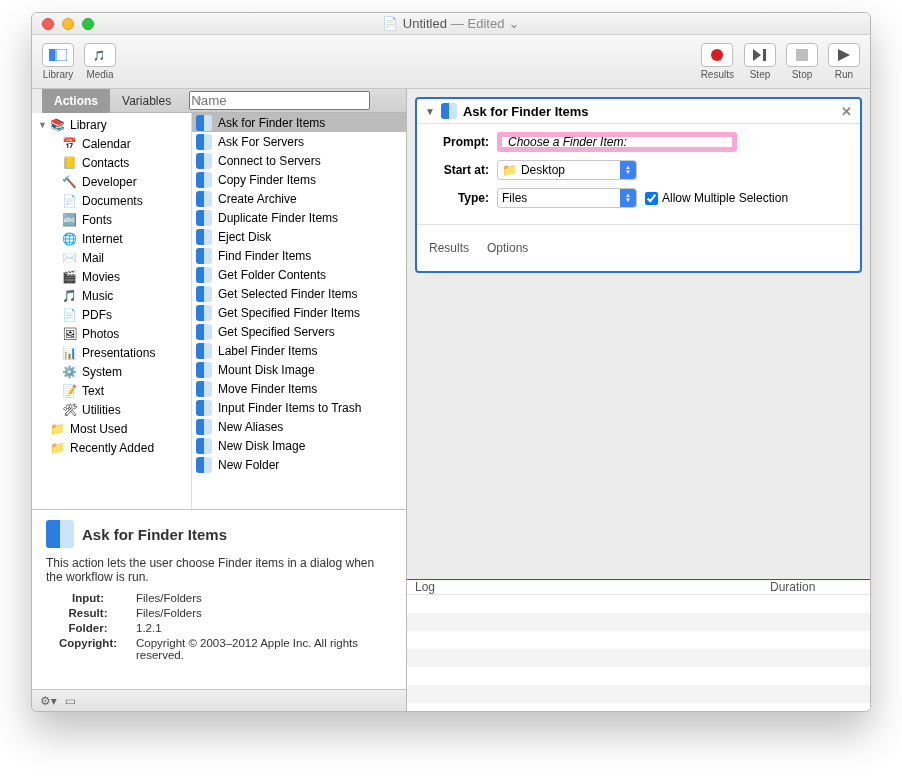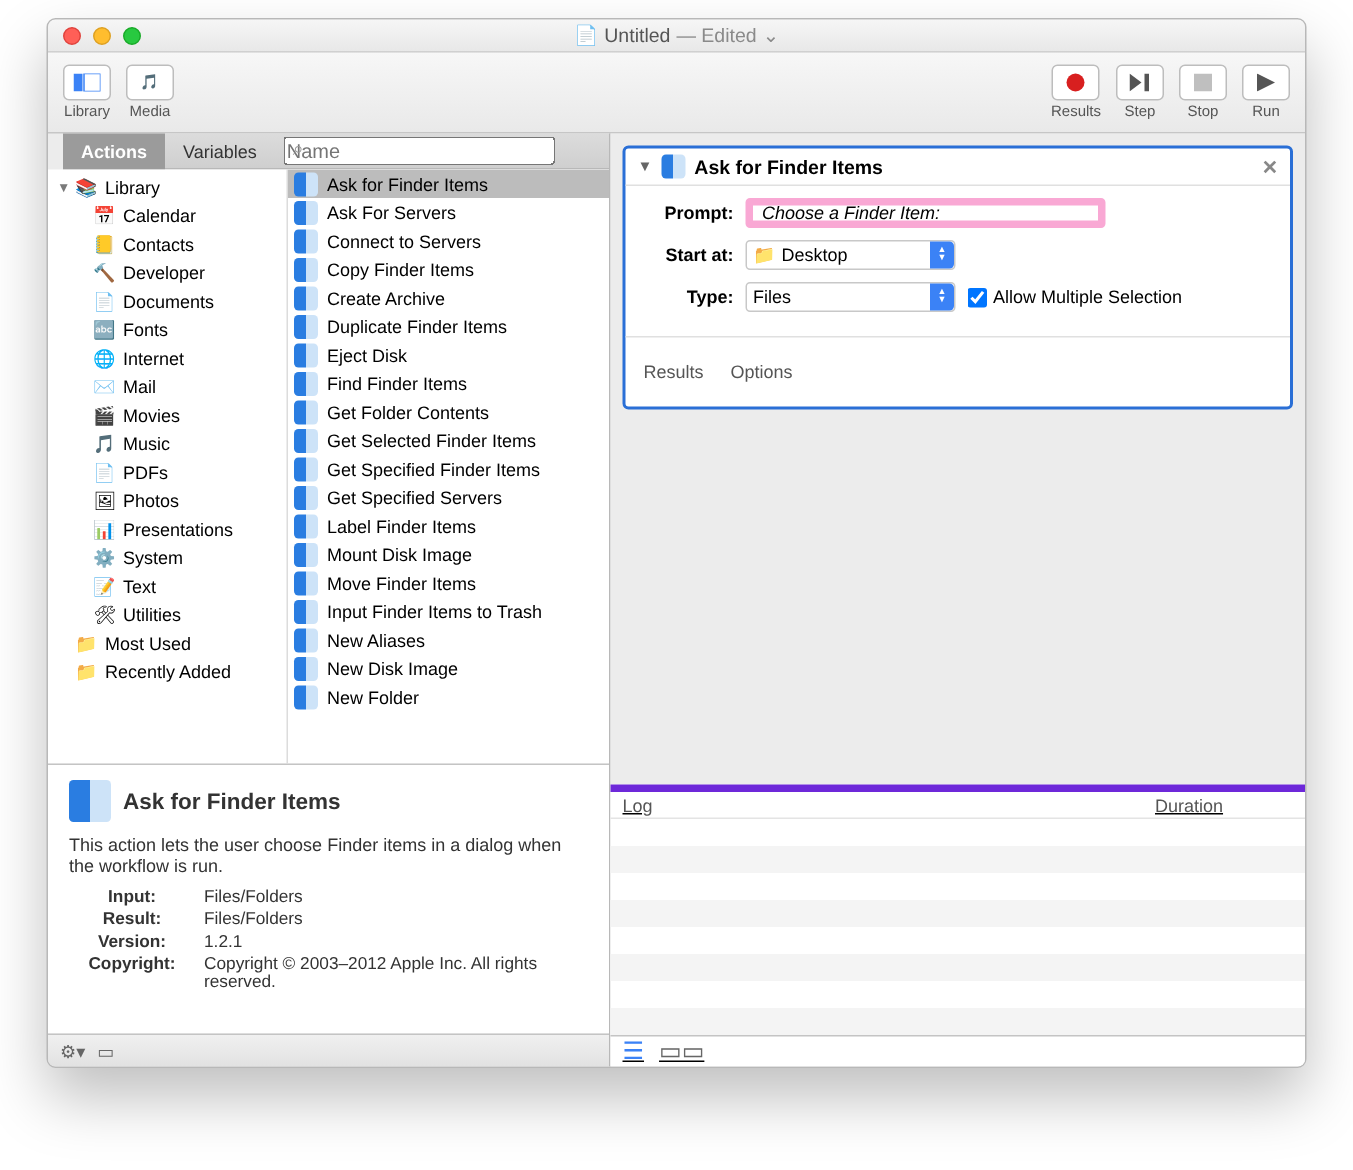--- a/index.html
+++ b/index.html
@@ -58,21 +58,21 @@
 .ac-hdr { display: flex; align-items: center; padding: 4px 8px; gap: 6px; font-weight: 600; font-size: 13px; border-bottom: 1px solid #e0e0e0; }
 .ac-hdr .close { margin-left: auto; color: #888; cursor: pointer; }
 .ac-body { padding: 8px 12px; }
 .ac-row { display: flex; align-items: center; margin-bottom: 8px; gap: 8px; }
 .ac-row .lbl { width: 60px; text-align: right; font-weight: bold; }
 .ac-row input[type=text] { flex: 0 0 240px; border: 5px solid #f9a8d4; border-radius: 3px; height: 20px; padding: 0 6px; font-size: 12px; font-style: italic; }
 .select { display: flex; align-items: center; background: #fff; border: 1px solid #c8c8c8; border-radius: 3px; height: 20px; font-size: 12px; padding: 0 0 0 4px; }
 .select .sel-btn { width: 16px; height: 18px; background: #3b82f6; border-radius: 0 3px 3px 0; margin-left: auto; display: flex; flex-direction: column; align-items: center; justify-content: center; color: #fff; font-size: 6px; line-height: 5px; }
 .ac-footer { border-top: 1px solid #e0e0e0; padding: 16px 12px; display: flex; gap: 18px; font-size: 12px; font-weight: 400; color: #555; }
 
-.log-panel { height: 188px; background: #fff; border-top: 5px solid #6d28d9; display: flex; flex-direction: column; text-decoration: underline; }
+.log-panel { height: 132px; background: #fff; border-top: 1px solid #6d28d9; display: flex; flex-direction: column; }
 .log-hdr { display: flex; font-size: 12px; color: #555; height: 20px; align-items: center; border-bottom: 1px solid #e4e4e4; }
 .log-hdr .c1 { flex: 1; padding-left: 8px; }
 .log-hdr .c2 { width: 100px; }
 .log-rows { flex: 1; }
 .log-rows .r { height: 18px; }
 .log-rows .r:nth-child(even) { background: #f4f4f4; }
 .log-footer { height: 22px; border-top: 1px solid #c4c4c4; display: flex; align-items: center; padding: 0 8px; gap: 10px; color: #666; }
 
 svg { display: block; }
 </style>
@@ -339,21 +339,21 @@
         <div style="font-size:12px;margin-bottom:8px;">This action lets the user choose Finder items in a dialog when the workflow is run.</div>
         <div class="desc-row">
             <div class="k">Input:</div>
             <div class="v">Files/Folders</div>
           </div>
         <div class="desc-row">
             <div class="k">Result:</div>
             <div class="v">Files/Folders</div>
           </div>
         <div class="desc-row">
-            <div class="k">Version:</div>
+            <div class="k">Folder:</div>
             <div class="v">1.2.1</div>
           </div>
         <div class="desc-row">
             <div class="k">Copyright:</div>
             <div class="v">Copyright © 2003–2012 Apple Inc.  All rights reserved.</div>
           </div>
       </div>
       <div class="footer">
         <span>⚙︎▾</span>
         <span>▭</span>

